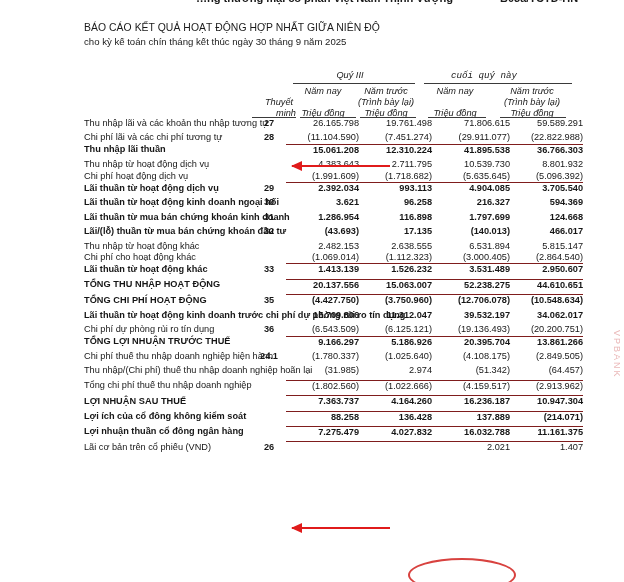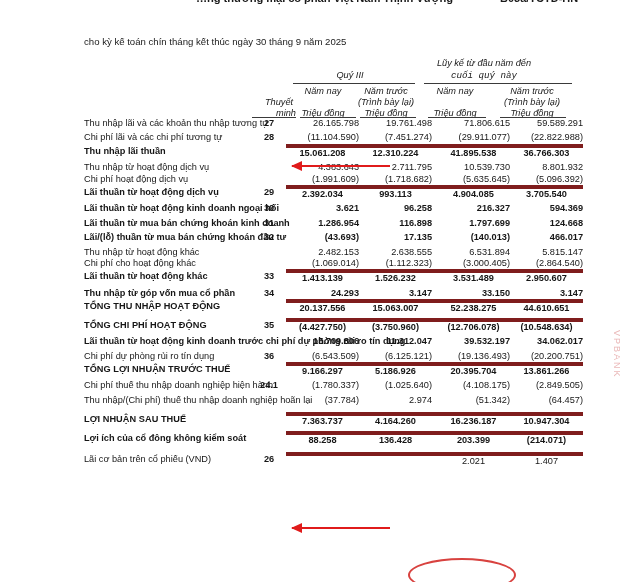--- a/index.html
+++ b/index.html
@@ -107,21 +107,21 @@
     white-space: nowrap;
   }
   td.c-label   { width: 168px; white-space: normal; padding-right: 4px; }
   td.c-note    { width: 34px; text-align: center; font-weight: bold; font-size: 9px; }
   td.c-num     { width: 73px; text-align: right; padding-right: 5px; }
   td.c-num.gap { padding-left: 5px; }
 
   tr.r-bold td          { font-weight: bold; }
   tr.r-caps  td.c-label { font-weight: bold; letter-spacing: 0.05px; margin-top: 35px; }
 
-  td.tl-single { border-top: 4px solid #7f1d1d; text-align: center; }
+  td.tl-single { border-top: 1px solid #7f1d1d; }
   tr.spacer-sm td { height: 3px; line-height: 3px; font-size: 0; }
 
   
   .annot-arrow {
     position: absolute;
     height: 2px;
     background: #e01b1b;
     z-index: 30;
   }
   .annot-arrow::before {
@@ -161,24 +161,24 @@
 </head>
 <body>
 
 <div id="page">
 
   <div class="letterhead">
     <div class="letterhead-name">…ng thương mại cổ phần Việt Nam Thịnh Vượng</div>
     <div class="letterhead-code">B03a/TCTD-HN</div>
   </div>
 
+  <div class="doc-title">BÁO CÁO KẾT QUẢ HOẠT ĐỘNG HỢP NHẤT GIỮA NIÊN ĐỘ</div>
   <div class="doc-subtitle">cho kỳ kế toán chín tháng kết thúc ngày 30 tháng 9 năm 2025</div>
 
   <div class="colhead">
-    <div class="ch-text" style="left:404px; top:2px; width:160px;">Lũy kế từ đầu năm đến</div>
     <div class="ch-text" style="left:404px; top:14px; width:160px;font-family:Liberation Mono, monospace;">cuối quý này</div>
 
     <div class="ch-text" style="left:290px; top:14px; width:120px;">Quý III</div>
 
     <div class="ch-rule" style="left:293px; top:27px; width:122px;"></div>
     <div class="ch-rule" style="left:424px; top:27px; width:148px;"></div>
 
     <div class="ch-text" style="left:255px; top:41px; width:48px;">Thuyết</div>
     <div class="ch-text" style="left:262px; top:52px; width:48px;">minh</div>
 
@@ -314,28 +314,20 @@
         <tr class=" r-bold">
           <td class="c-label">Lãi thuần từ hoạt động khác</td>
           <td class="c-note">33</td>
           <td class="c-num tl-single">1.413.139</td>
           <td class="c-num tl-single">1.526.232</td>
           <td class="c-num tl-single gap">3.531.489</td>
           <td class="c-num tl-single">2.950.607</td>
         </tr>
         <tr class="spacer-sm">
           <td colspan="6"></td>
-        </tr>
-        <tr class=" r-bold">
-          <td class="c-label">Thu nhập từ góp vốn mua cổ phần</td>
-          <td class="c-note">34</td>
-          <td class="c-num">24.293</td>
-          <td class="c-num">3.147</td>
-          <td class="c-num gap">33.150</td>
-          <td class="c-num">3.147</td>
         </tr>
         <tr class=" r-bold r-caps">
           <td class="c-label">TỔNG THU NHẬP HOẠT ĐỘNG</td>
           <td class="c-note"></td>
           <td class="c-num tl-single">20.137.556</td>
           <td class="c-num tl-single">15.063.007</td>
           <td class="c-num tl-single gap">52.238.275</td>
           <td class="c-num tl-single">44.610.651</td>
         </tr>
         <tr class="spacer-sm">
@@ -389,52 +381,68 @@
           <td class="c-num">(1.025.640)</td>
           <td class="c-num gap">(4.108.175)</td>
           <td class="c-num">(2.849.505)</td>
         </tr>
         <tr class="spacer-sm">
           <td colspan="6"></td>
         </tr>
         <tr>
           <td class="c-label">Thu nhập/(Chi phí) thuế thu nhập doanh nghiệp hoãn lại</td>
           <td class="c-note"></td>
-          <td class="c-num">(37.784)</td>
+          <td class="c-num">(31.985)</td>
           <td class="c-num">2.974</td>
           <td class="c-num gap">(51.342)</td>
           <td class="c-num">(64.457)</td>
         </tr>
         <tr class="spacer-sm">
           <td colspan="6"></td>
+        </tr>
+        <tr>
+          <td class="c-label">Tổng chi phí thuế thu nhập doanh nghiệp</td>
+          <td class="c-note"></td>
+          <td class="c-num tl-single">(1.802.560)</td>
+          <td class="c-num tl-single">(1.022.666)</td>
+          <td class="c-num tl-single gap">(4.159.517)</td>
+          <td class="c-num tl-single">(2.913.962)</td>
         </tr>
         <tr class="spacer-sm">
           <td colspan="6"></td>
         </tr>
         <tr class=" r-bold r-caps">
           <td class="c-label">LỢI NHUẬN SAU THUẾ</td>
           <td class="c-note"></td>
           <td class="c-num tl-single">7.363.737</td>
           <td class="c-num tl-single">4.164.260</td>
           <td class="c-num tl-single gap">16.236.187</td>
           <td class="c-num tl-single">10.947.304</td>
         </tr>
         <tr class="spacer-sm">
           <td colspan="6"></td>
         </tr>
         <tr class=" r-bold">
           <td class="c-label">Lợi ích của cổ đông không kiểm soát</td>
           <td class="c-note"></td>
           <td class="c-num tl-single">88.258</td>
           <td class="c-num tl-single">136.428</td>
-          <td class="c-num tl-single gap">203.399</td>
+          <td class="c-num tl-single gap">137.889</td>
           <td class="c-num tl-single">(214.071)</td>
         </tr>
         <tr class="spacer-sm">
           <td colspan="6"></td>
+        </tr>
+        <tr class=" r-bold">
+          <td class="c-label">Lợi nhuận thuần cổ đông ngân hàng</td>
+          <td class="c-note"></td>
+          <td class="c-num tl-single">7.275.479</td>
+          <td class="c-num tl-single">4.027.832</td>
+          <td class="c-num tl-single gap">16.032.788</td>
+          <td class="c-num tl-single">11.161.375</td>
         </tr>
         <tr class="spacer-sm">
           <td colspan="6"></td>
         </tr>
         <tr>
           <td class="c-label">Lãi cơ bản trên cổ phiếu (VND)</td>
           <td class="c-note">26</td>
           <td class="c-num tl-single"></td>
           <td class="c-num tl-single"></td>
           <td class="c-num tl-single gap">2.021</td>

